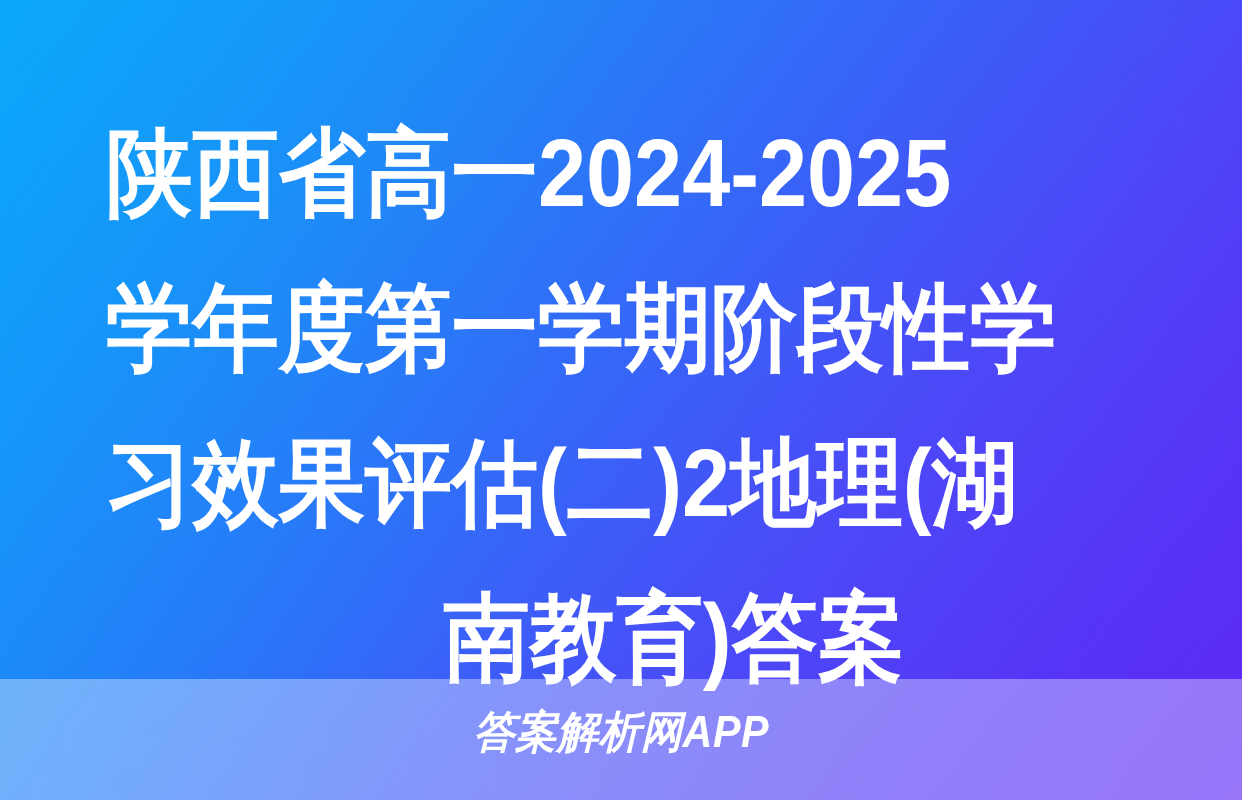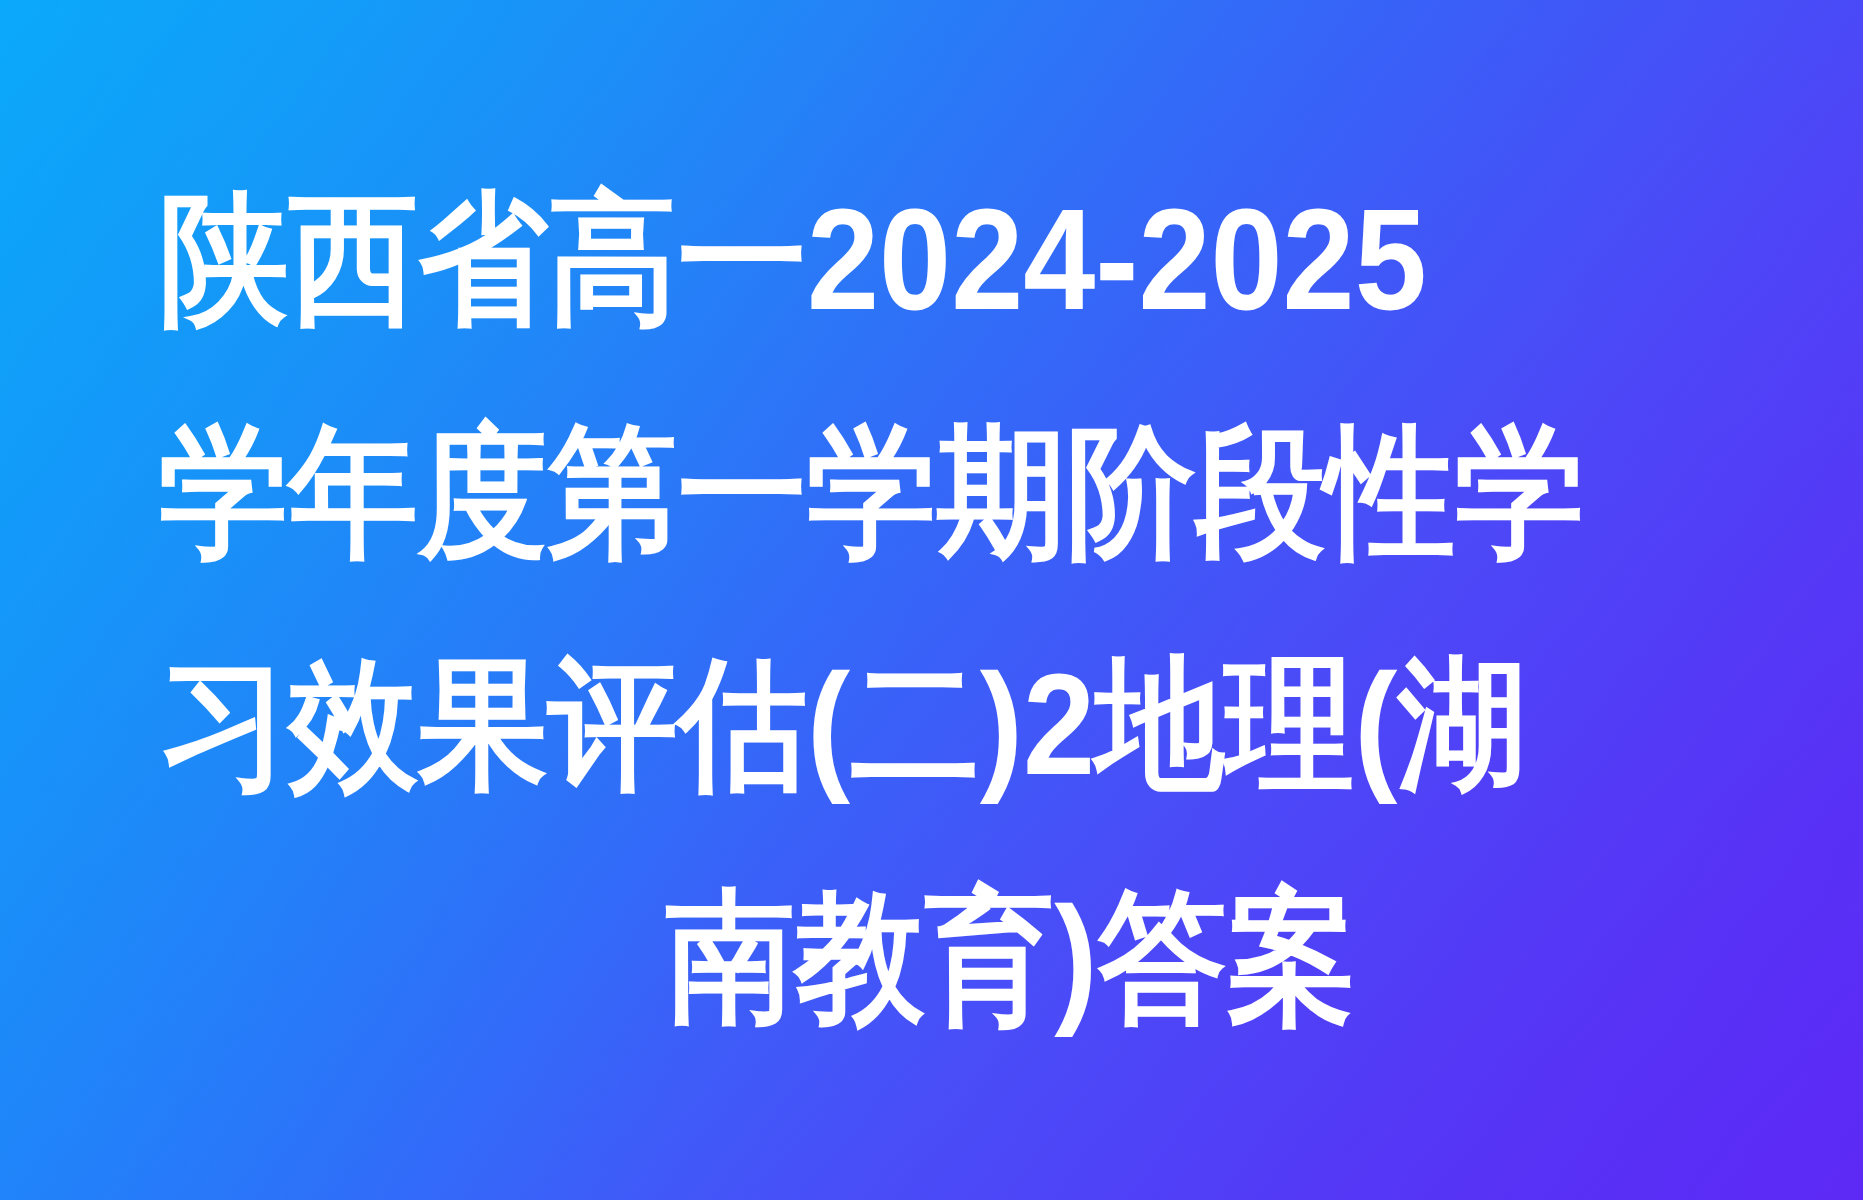--- a/index.html
+++ b/index.html
@@ -104,14 +104,17 @@
 
 <div id="poster">
 
   <div class="title-block">
     <div class="title-line full">陕西省高一2024-2025</div>
     <div class="title-line full">学年度第一学期阶段性学</div>
     <div class="title-line full">习效果评估(二)2地理(湖</div>
     <div class="title-line centered">南教育)答案</div>
   </div>
 
+  <div class="footer-band">
+    <div class="footer-text">答案解析网APP</div>
+  </div>
 
 </div>
 
 </body></html>

